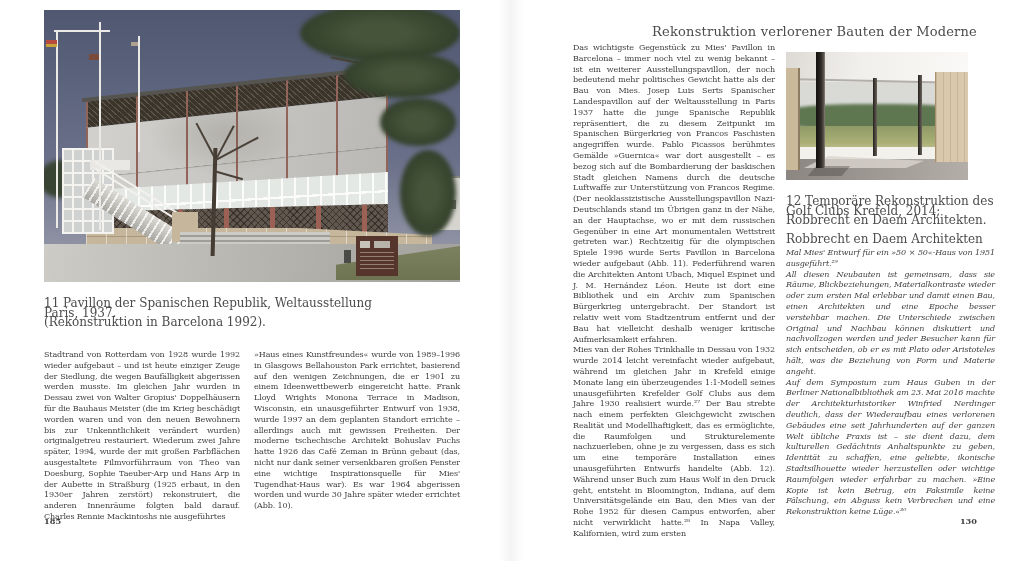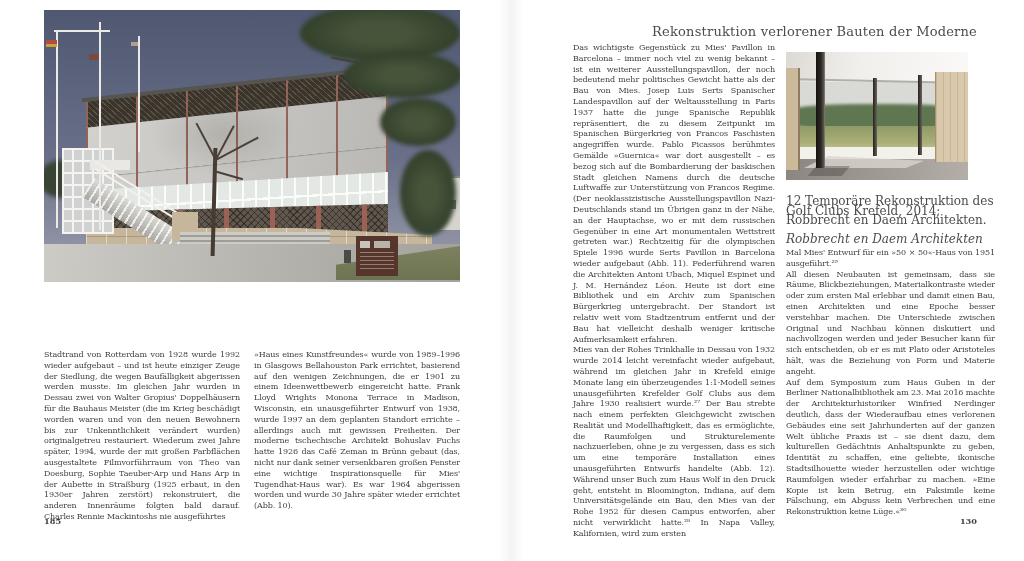--- a/index.html
+++ b/index.html
@@ -14,21 +14,21 @@
     position:absolute;
     font-size:8px;line-height:10.8px;letter-spacing:-0.12px;
     text-align:justify;white-space:pre-line;hyphens:auto;
     color:var(--ink,#3f3f3f);
   }
   .caption{
     position:absolute;
     font-size:12px;line-height:9.4px;letter-spacing:0;
     color:var(--caption-ink,#4c4c4c);white-space:pre-line;text-align:left;
   }
-  .caption .credit{font-style:italic;}
+  .caption .credit{}
   .pagenum{
     position:absolute;font-size:8.2px;font-weight:bold;color:var(--ink,#3f3f3f);
   }
   .runhead{
     position:absolute;left:650px;top:24px;width:327px;text-align:right;
     font-size:13px;letter-spacing:.2px;color:var(--caption-ink,#4c4c4c);
   }
   .gutter{
     position:absolute;left:498px;top:0;width:26px;height:561px;
     background:linear-gradient(90deg,rgba(0,0,0,0) 0%,rgba(0,0,0,.045) 50%,rgba(0,0,0,0) 100%);
@@ -188,20 +188,22 @@
       <div class="mast" style="left:55px;top:12px;height:208px;"></div>
       <div class="mast" style="left:94px;top:26px;height:116px;"></div>
       <div class="ls-crossbar"></div>
       <div class="flag" style="left:2px;top:30px;width:11px;height:4px;background:#b64b3e;"></div>
       <div class="flag" style="left:2px;top:34px;width:11px;height:3px;background:#c9a23a;"></div>
       <div class="flag" style="left:45px;top:44px;width:10px;height:6px;background:#7a4a3a;"></div>
       <div class="flag" style="left:87px;top:32px;width:7px;height:4px;background:#b0a090;"></div>
     </div>
 
     <div class="caption" style="left:44px;top:290px;width:330px;">
+      <div>11 Pavillon der Spanischen Republik, Weltausstellung Paris, 1937.
+(Rekonstruktion in Barcelona 1992).</div>
     </div>
 
     <div class="bodycol" style="left:44px;top:350px;width:196px;">Stadtrand von Rotterdam von 1928 wurde 1992 wieder aufgebaut – und ist heute einziger Zeuge der Siedlung, die wegen Baufälligkeit abgerissen werden musste. Im gleichen Jahr wurden in Dessau zwei von Walter Gropius' Doppelhäusern für die Bauhaus Meister (die im Krieg beschädigt worden waren und von den neuen Bewohnern bis zur Unkenntlichkeit verändert wurden) originalgetreu restauriert. Wiederum zwei Jahre später, 1994, wurde der mit großen Farbflächen ausgestaltete Filmvorführraum von Theo van Doesburg, Sophie Taeuber-Arp und Hans Arp in der Aubette in Straßburg (1925 erbaut, in den 1930er Jahren zerstört) rekonstruiert, die anderen Innenräume folgten bald darauf. Charles Rennie Mackintoshs nie ausgeführtes</div>
     <div class="bodycol" style="left:254px;top:350px;width:206px;">»Haus eines Kunstfreundes« wurde von 1989–1996 in Glasgows Bellahouston Park errichtet, basierend auf den wenigen Zeichnungen, die er 1901 zu einem Ideenwettbewerb eingereicht hatte. Frank Lloyd Wrights Monona Terrace in Madison, Wisconsin, ein unausgeführter Entwurf von 1938, wurde 1997 an dem geplanten Standort errichte – allerdings auch mit gewissen Freiheiten. Der moderne tschechische Architekt Bohuslav Fuchs hatte 1926 das Café Zeman in Brünn gebaut (das, nicht nur dank seiner versenkbaren großen Fenster eine wichtige Inspirationsquelle für Mies' Tugendhat-Haus war). Es war 1964 abgerissen worden und wurde 30 Jahre später wieder errichtet (Abb. 10).</div>
 
     <div class="pagenum" style="left:44px;top:516px;">185</div>
   </div>
 
   <div>
 
@@ -226,20 +228,20 @@
       <div class="rs-col-t2"></div>
       <div class="rs-panel-right"></div>
     </div>
 
     <div class="caption" style="left:786px;top:188px;width:212px;">
       <div>12 Temporäre Rekonstruktion des Golf Clubs Krefeld, 2014;
 Robbrecht en Daem Architekten.</div>
       <div class="credit">Robbrecht en Daem Architekten</div>
     </div>
 
-    <div class="bodycol" style="left:786px;top:248px;width:209px;">Mal Mies' Entwurf für ein »50 × 50«-Haus von 1951 ausgeführt.²⁹
+    <div class="bodycol" style="left:786px;top:248px;width:209px;font-style:italic;">Mal Mies' Entwurf für ein »50 × 50«-Haus von 1951 ausgeführt.²⁹
 All diesen Neubauten ist gemeinsam, dass sie Räume, Blickbeziehungen, Materialkontraste wieder oder zum ersten Mal erlebbar und damit einen Bau, einen Architekten und eine Epoche besser verstehbar machen. Die Unterschiede zwischen Original und Nachbau können diskutiert und nachvollzogen werden und jeder Besucher kann für sich entscheiden, ob er es mit Plato oder Aristoteles hält, was die Beziehung von Form und Materie angeht.
 Auf dem Symposium zum Haus Guben in der Berliner Nationalbibliothek am 23. Mai 2016 machte der Architekturhistoriker Winfried Nerdinger deutlich, dass der Wiederaufbau eines verlorenen Gebäudes eine seit Jahrhunderten auf der ganzen Welt übliche Praxis ist – sie dient dazu, dem kulturellen Gedächtnis Anhaltspunkte zu geben, Identität zu schaffen, eine geliebte, ikonische Stadtsilhouette wieder herzustellen oder wichtige Raumfolgen wieder erfahrbar zu machen. »Eine Kopie ist kein Betrug, ein Faksimile keine Fälschung, ein Abguss kein Verbrechen und eine Rekonstruktion keine Lüge.«³⁰</div>
 
     <div class="pagenum" style="left:900px;top:516px;width:77px;text-align:right;">130</div>
   </div>
 
 </div>
 
 </body></html>

